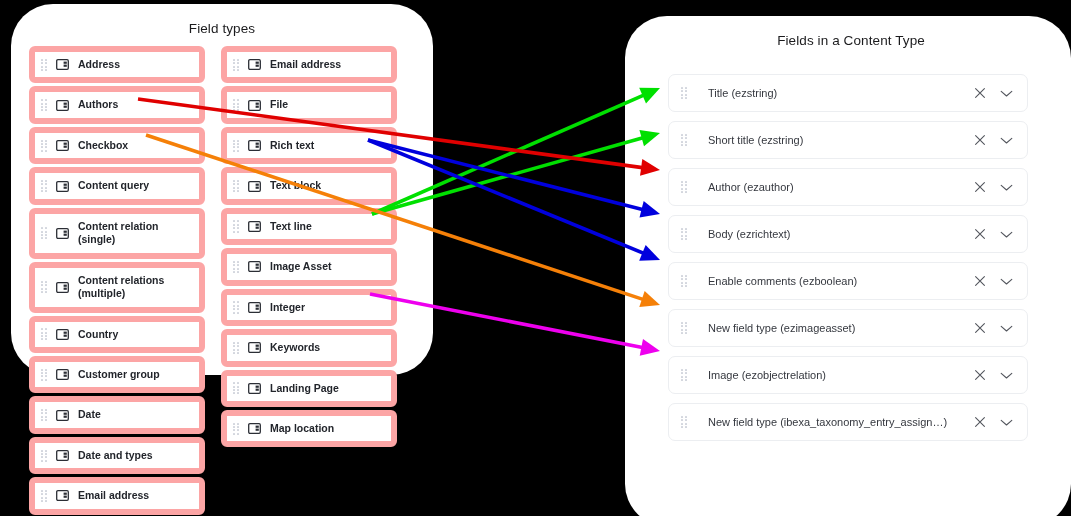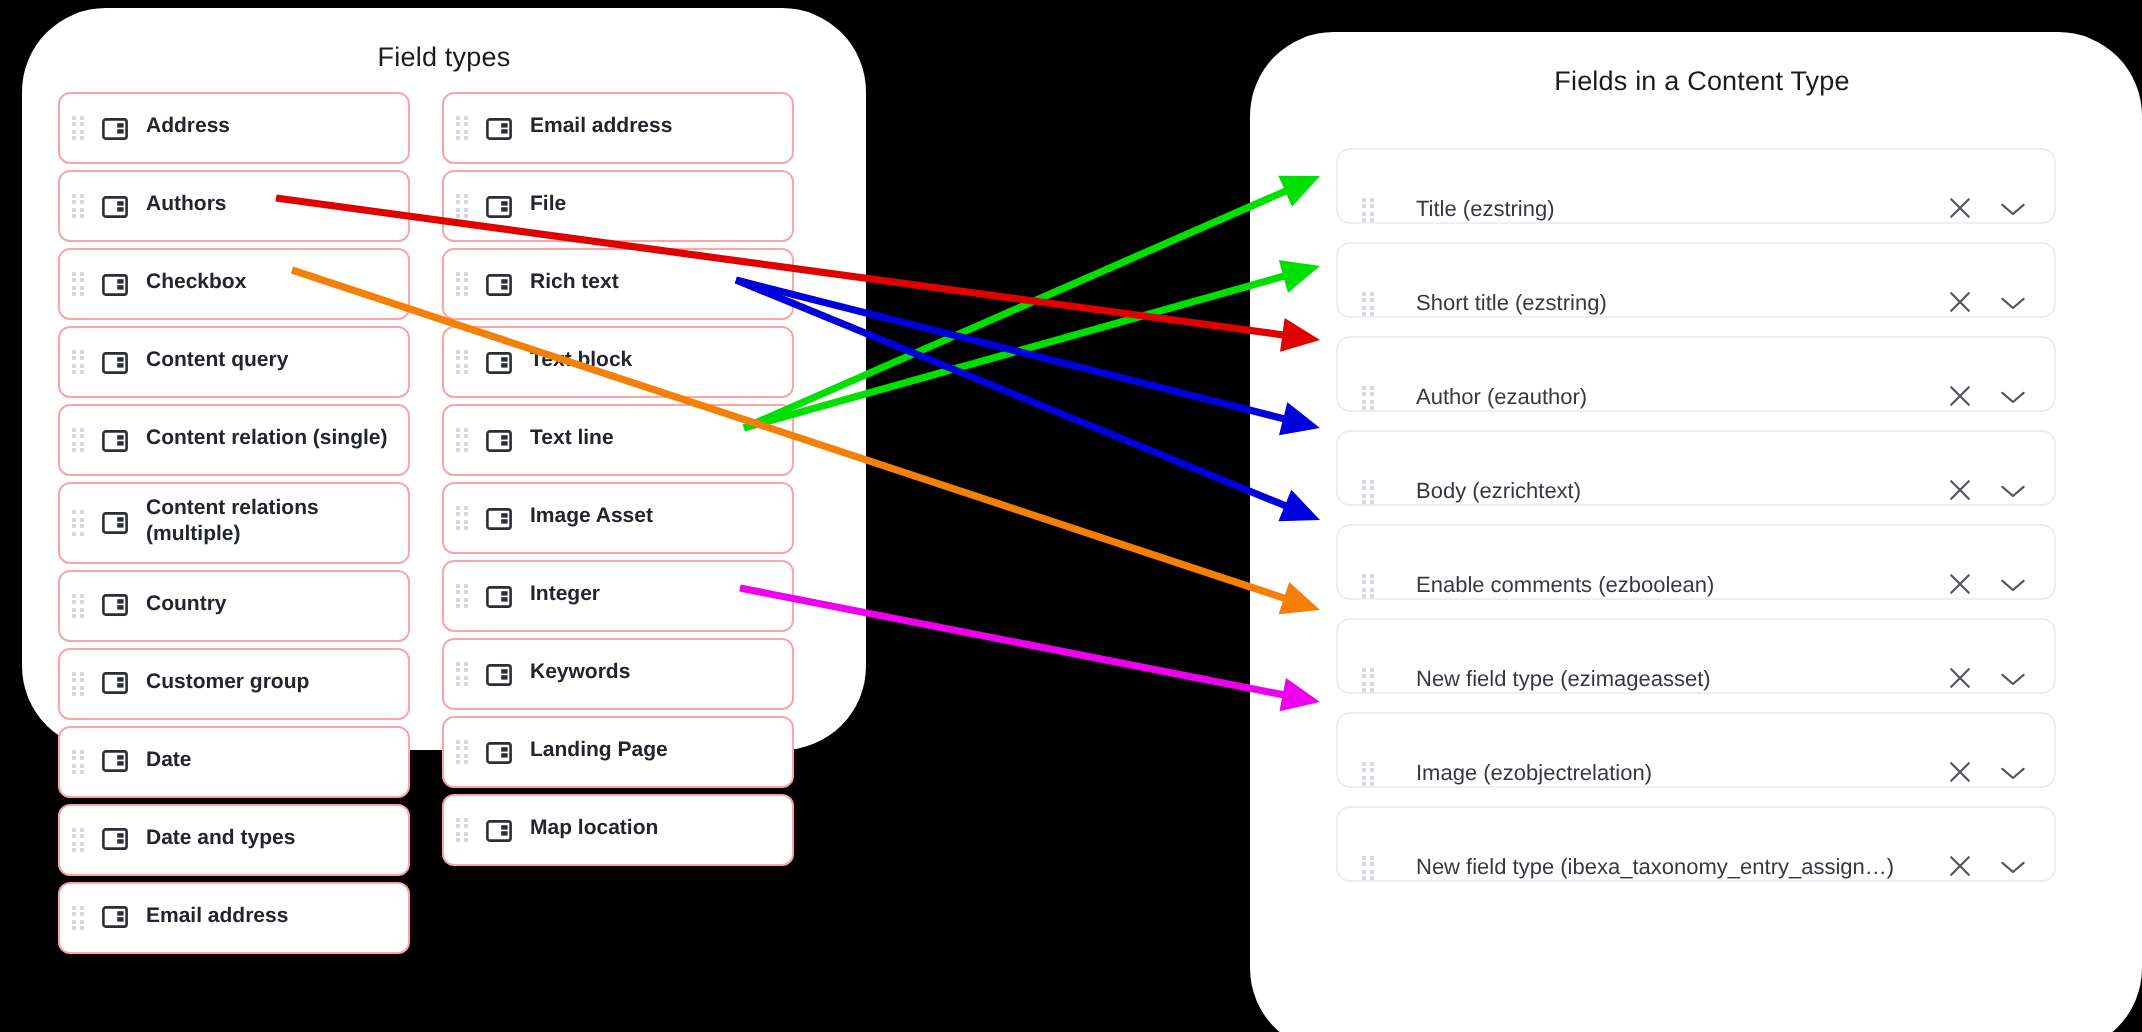--- a/index.html
+++ b/index.html
@@ -62,21 +62,21 @@
     flex-direction: column;
     gap: 3px;
   }
   .ft-item {
     position: relative;
     box-sizing: border-box;
     min-height: 36px;
     display: flex;
     align-items: center;
     background: #ffffff;
-    border: 1px solid #fca5a5;
+    border: 6px solid #fca5a5;
     border-radius: 6px;
     padding: 6px 8px 6px 6px;
   }
   .ft-item .drag-dots { margin-right: 8px; }
   .ft-item .field-icon { margin-right: 9px; flex: none; }
   .ft-label {
     font-size: 10.5px;
     font-weight: bold;
     color: #22252b;
     line-height: 1.28;
@@ -91,21 +91,21 @@
     width: 360px;
     display: flex;
     flex-direction: column;
     gap: 9px;
   }
   .fc-item {
     position: relative;
     box-sizing: border-box;
     height: 38px;
     display: flex;
-    align-items: flex-end;
+    align-items: center;
     background: #ffffff;
     border: 1px solid #eceef1;
     border-radius: 7px;
     padding: 0 14px 0 12px;
   }
   .fc-item .drag-dots { margin-right: 20px; }
   .fc-label {
     font-size: 11px;
     color: #35383f;
     flex: 1;

